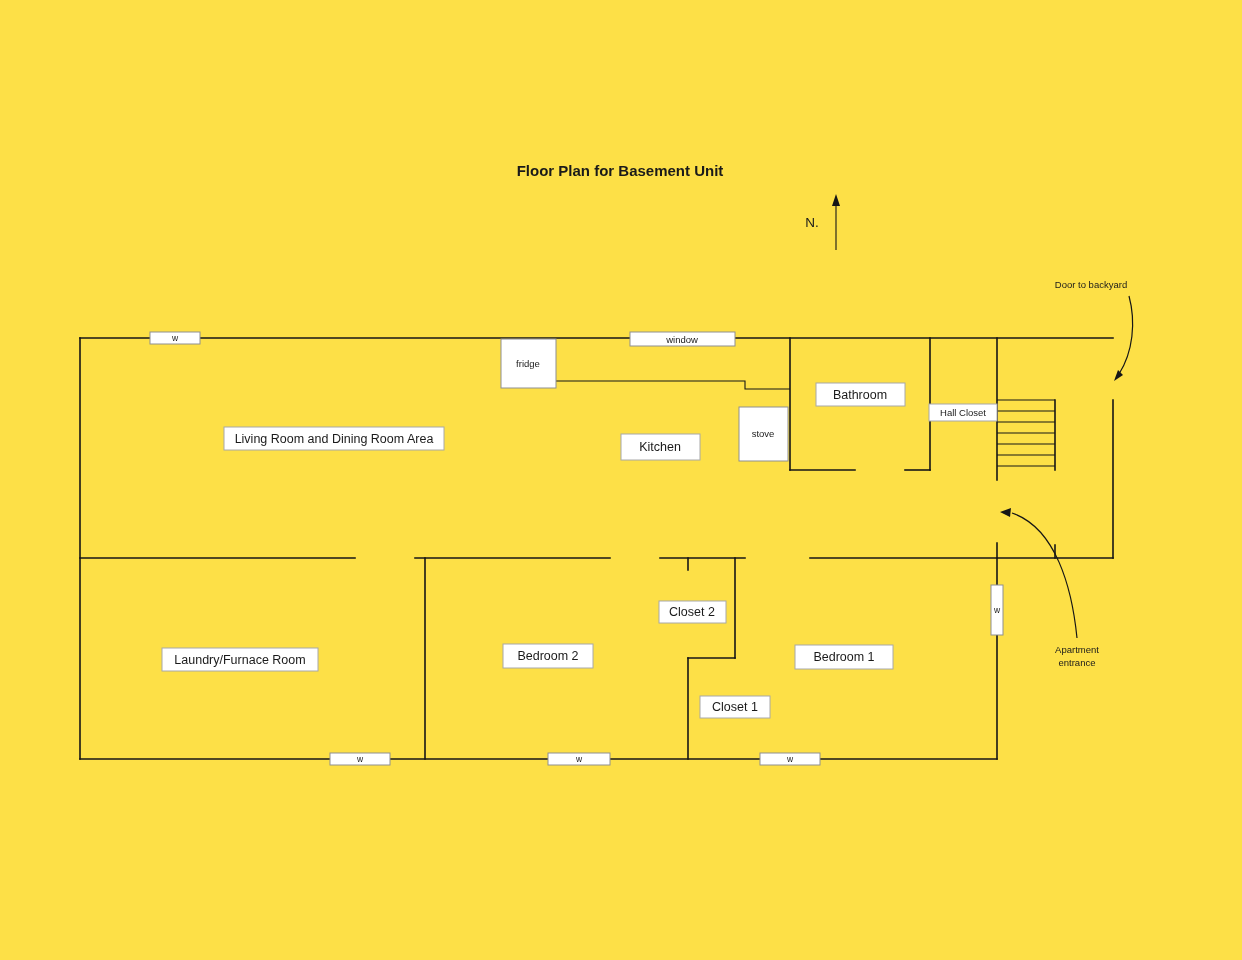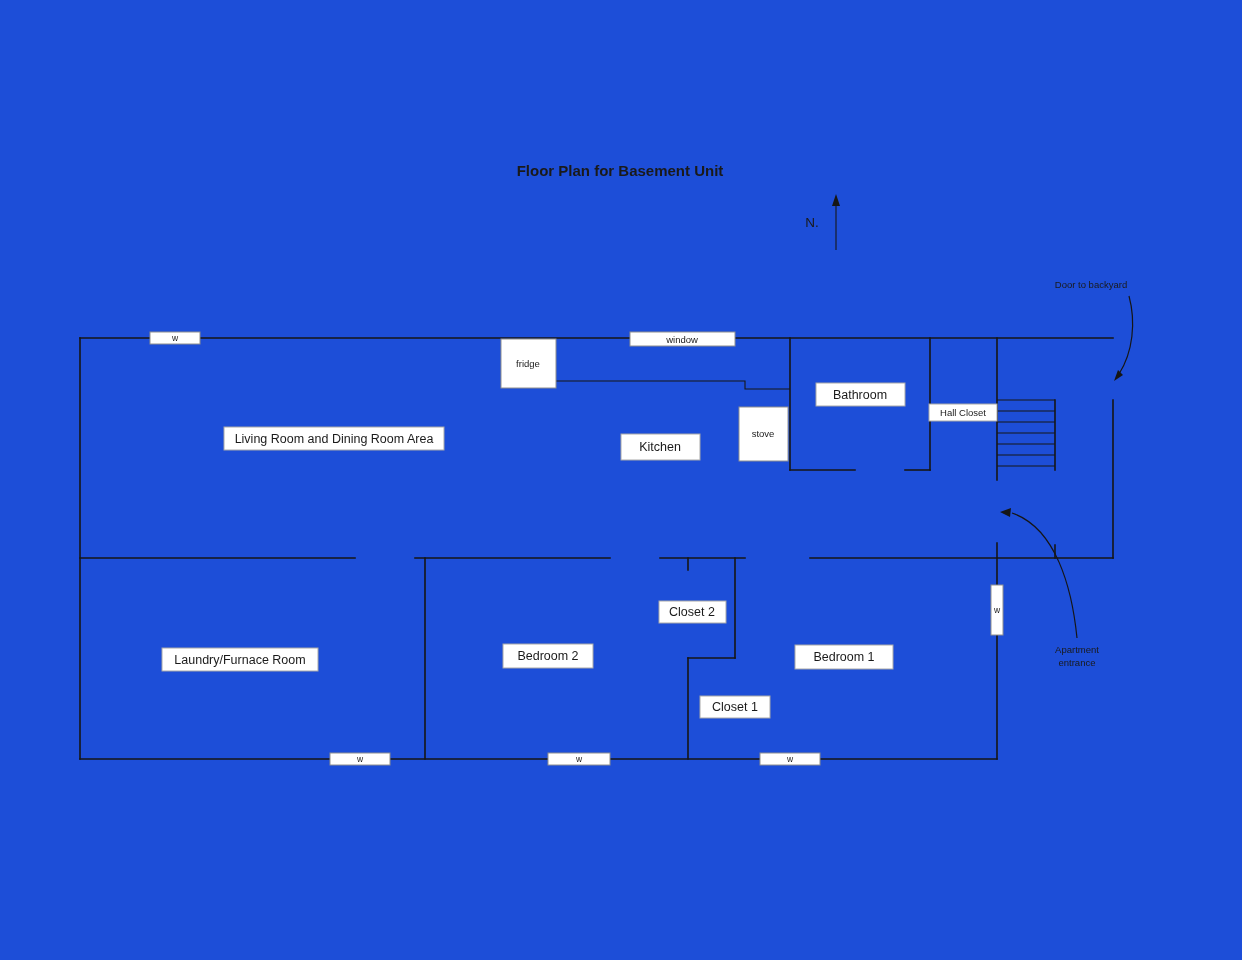--- a/index.html
+++ b/index.html
@@ -1,20 +1,20 @@
 <!DOCTYPE html>
 <html><head>
 <meta charset="utf-8">
 <style>
   html, body { margin: 0; padding: 0; background: #ffffff; }
   .canvas {
     position: relative;
     width: 1242px;
     height: 960px;
-    background: #1d4ed8;
+    background: #fde047;
     overflow: hidden;
   }
   svg { display: block; }
   svg text {
     font-family: "Liberation Sans", sans-serif;
     fill: #1a1a1a;
   }
   .title-text { font-size: 15px; font-weight: 600; text-anchor: middle; }
   .compass-text { font-size: 13.5px; text-anchor: middle; }
   .lbl   { font-size: 12.5px; text-anchor: middle; }

